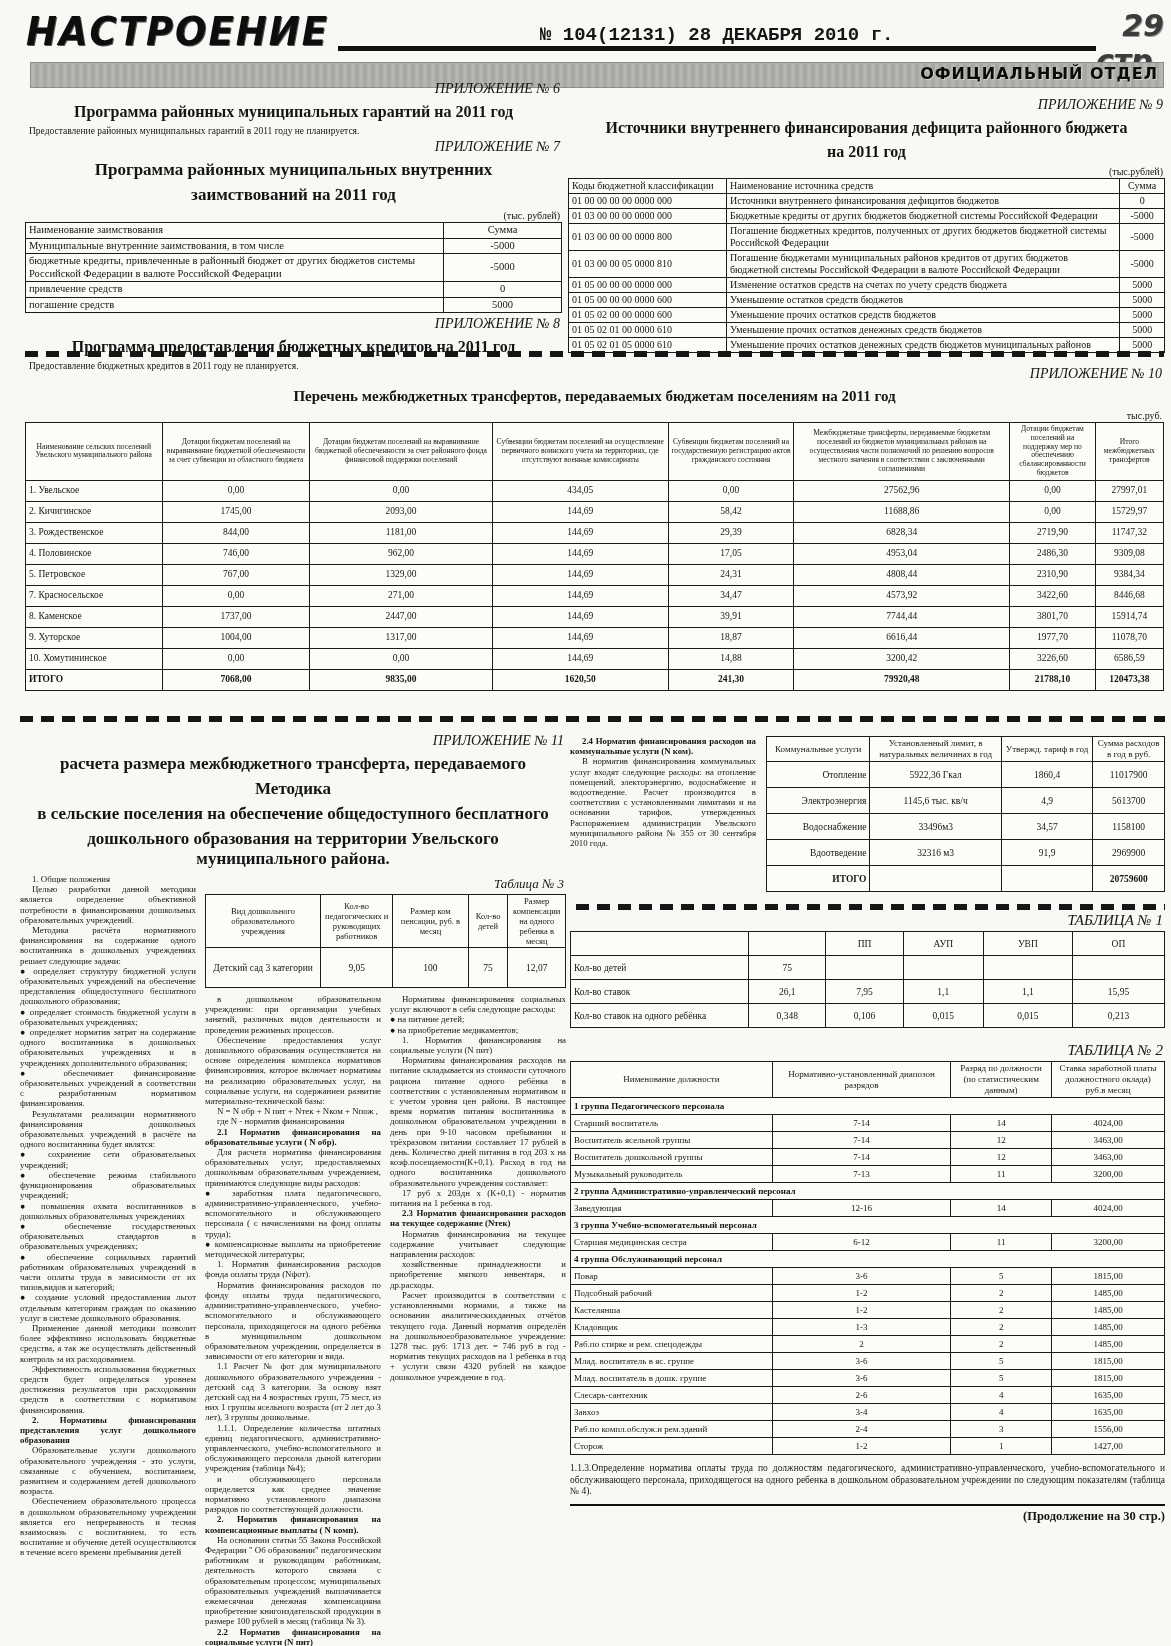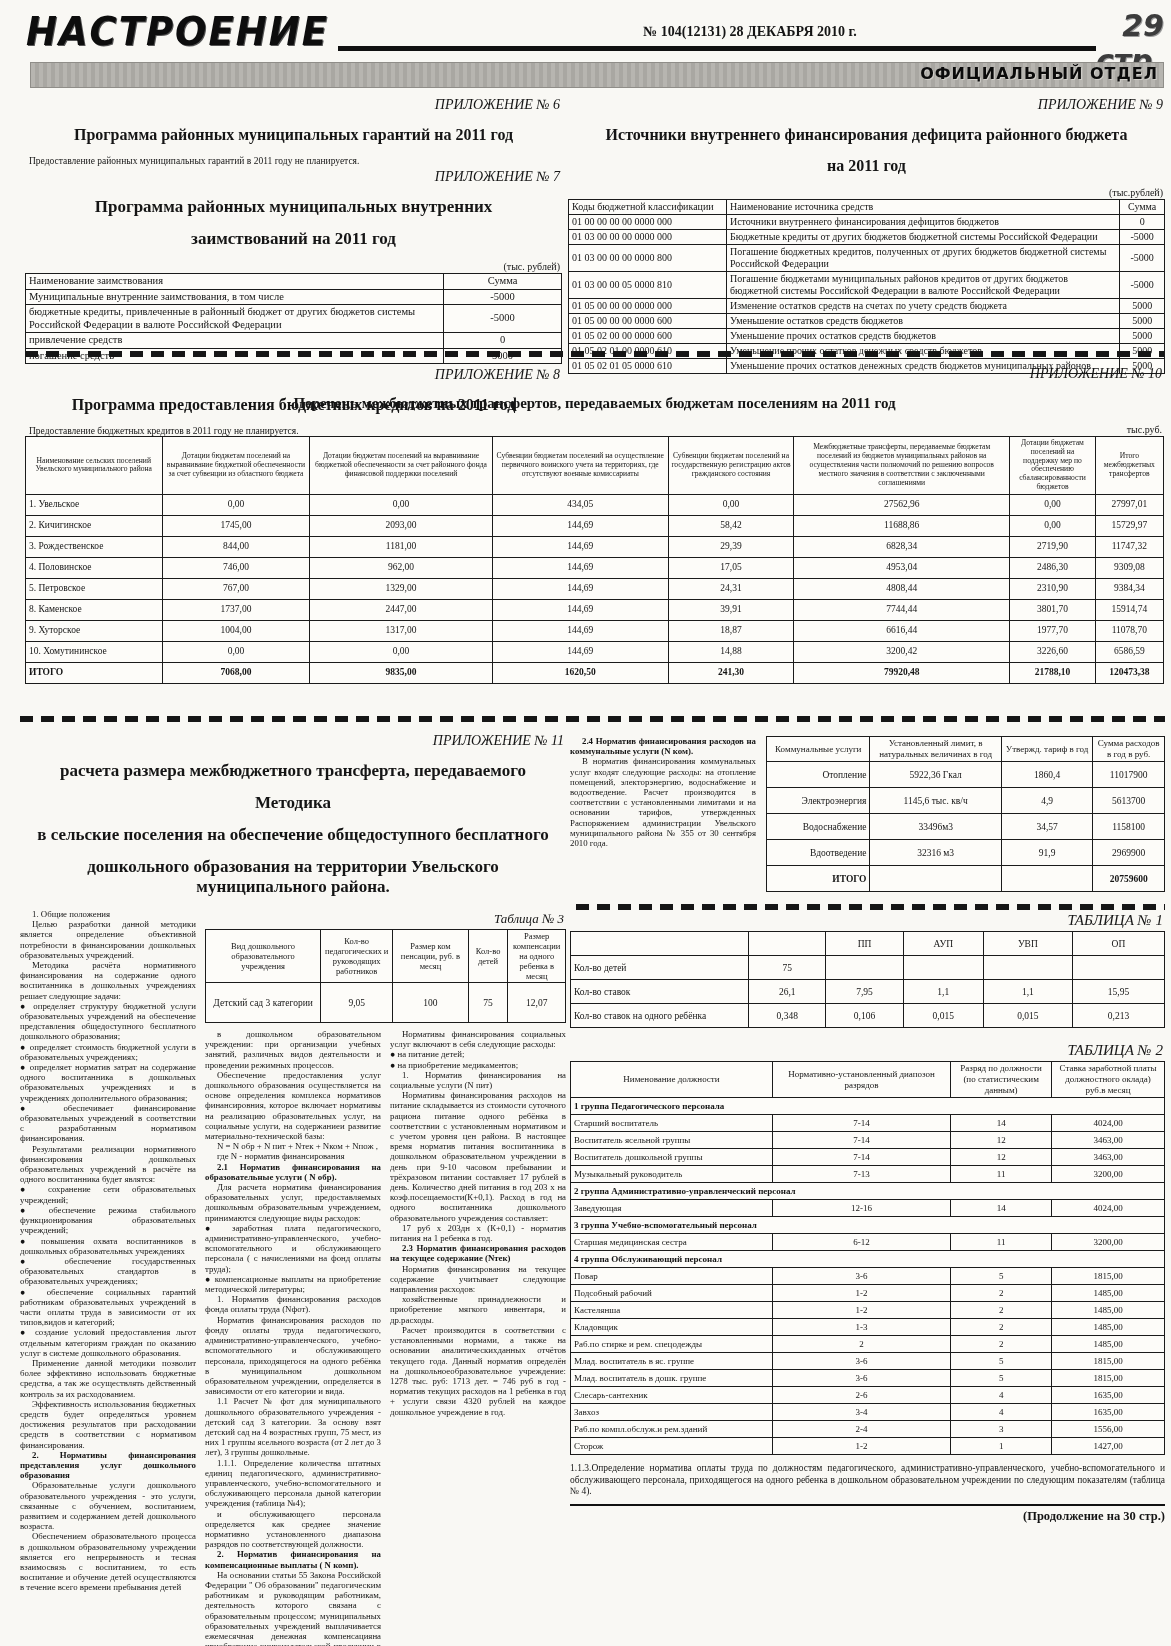--- a/index.html
+++ b/index.html
@@ -5,22 +5,22 @@
   *{margin:0;padding:0;box-sizing:border-box}
   html,body{background:#777}
   .page{position:relative;width:1171px;height:1646px;margin:0 auto;background:#f9f8f4;
         font-family:"Liberation Serif",serif;color:#151515;overflow:hidden}
   .abs{position:absolute}
 
   
   .masthead{left:26px;top:10px;font-family:"DejaVu Sans",sans-serif;font-weight:bold;
             font-style:italic;font-size:37px;letter-spacing:2px;color:#0d0d0d;
             text-shadow:1px 1px 0 #555;transform:scaleY(1.05)}
-  .issue{left:540px;top:24px;width:420px;text-align:center;font-family:Liberation Serif, serif;
-         font-weight:bold;font-size:14px}
+  .issue{left:540px;top:24px;width:420px;font-family:Liberation Mono, monospace;
+         font-weight:bold;font-size:19px}
   .mastrule{left:338px;top:46px;width:758px;height:5px;background:#111}
   .pagenum{left:1052px;top:8px;width:112px;text-align:right;font-family:"DejaVu Sans",sans-serif;
            font-weight:bold;font-style:italic;font-size:30px;color:#3c3c3c;text-shadow:1px 1px 0 #9a9a9a}
   .banner{left:30px;top:62px;width:1134px;height:26px;
           background:repeating-linear-gradient(90deg,#b7b5b0 0 4px,#a9a7a2 4px 8px);
           border:1px solid #8f8d88}
   .bannerlabel{position:absolute;right:5px;top:1px;font-family:"DejaVu Sans",sans-serif;
                font-weight:bold;font-size:16px;letter-spacing:1px;color:#0b0b0b;
                text-shadow:1px 1px 0 #cfcdc8}
 
@@ -63,21 +63,21 @@
   .uttbl td:last-child{}
 
   .t1tbl th,.t1tbl td{font-size:9.5px;height:24px}
   .t1tbl td:first-child{text-align:left}
 
   .t2tbl th{font-size:9px;line-height:11px}
   .t2tbl td{font-size:9px;line-height:10px;height:17px;padding:0 3px}
   .t2tbl td:first-child{text-align:left}
 
   
-  .top-left{left:25px;top:94px;width:537px}
+  .top-left{left:25px;top:78px;width:537px}
   .top-right{left:568px;top:94px;width:597px}
   .dashrule{height:6px;background:repeating-linear-gradient(90deg,#161616 0 13px,transparent 13px 21px)}
   .dash1{left:25px;top:351px;width:1139px}
   .dash2{left:20px;top:716px;width:1145px}
   .sec10{left:25px;top:363px;width:1139px;height:350px}
   .sec11L{left:20px;top:730px;width:546px;height:916px;overflow:hidden}
   .sec11R{left:570px;top:730px;width:595px;height:916px;overflow:hidden}
 
   .cols{display:flex;gap:9px;margin-top:4px}
   .bodycol p{font-size:8.8px;line-height:10.2px;text-align:justify;text-indent:12px}
@@ -87,21 +87,21 @@
   .col23wrap{width:361px}
   .col23{column-count:2;column-gap:9px;column-fill:auto;height:660px;overflow:hidden;margin-top:6px}
 
   .row1{display:flex;gap:10px;margin-top:6px}
   .col4{width:186px;height:150px;overflow:hidden}
   .utwrap{flex:1}
   .dash3{margin:12px 0 2px 6px}
   .footnote{font-size:9.5px;line-height:11.5px;text-align:justify;margin-top:8px}
   .botrule{height:2px;background:#111;margin-top:6px}
   .continuation{text-align:right;font-weight:bold;font-size:12.5px;margin-top:3px}
-  h2{margin:12px 0}
+  h2{margin:5px 0}
 </style>
 </head>
 <body>
 
 <div class="page">
 
   <div class="abs masthead">НАСТРОЕНИЕ</div>
   <div class="abs issue">№ 104(12131) 28 ДЕКАБРЯ 2010 г.</div>
   <div class="abs mastrule"></div>
   <div class="abs pagenum">29 стр.</div>
@@ -292,20 +292,30 @@
           </tr>
           <tr>
             <td>5. Петровское</td>
             <td>767,00</td>
             <td>1329,00</td>
             <td>144,69</td>
             <td>24,31</td>
             <td>4808,44</td>
             <td>2310,90</td>
             <td>9384,34</td>
+          </tr>
+          <tr>
+            <td>7. Красносельское</td>
+            <td>0,00</td>
+            <td>271,00</td>
+            <td>144,69</td>
+            <td>34,47</td>
+            <td>4573,92</td>
+            <td>3422,60</td>
+            <td>8446,68</td>
           </tr>
           <tr>
             <td>8. Каменское</td>
             <td>1737,00</td>
             <td>2447,00</td>
             <td>144,69</td>
             <td>39,91</td>
             <td>7744,44</td>
             <td>3801,70</td>
             <td>15914,74</td>

